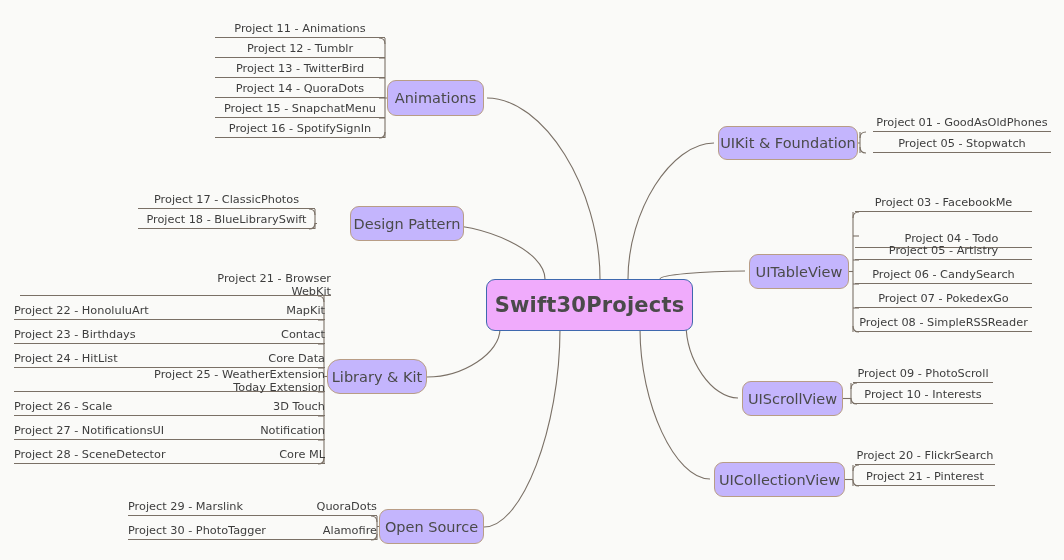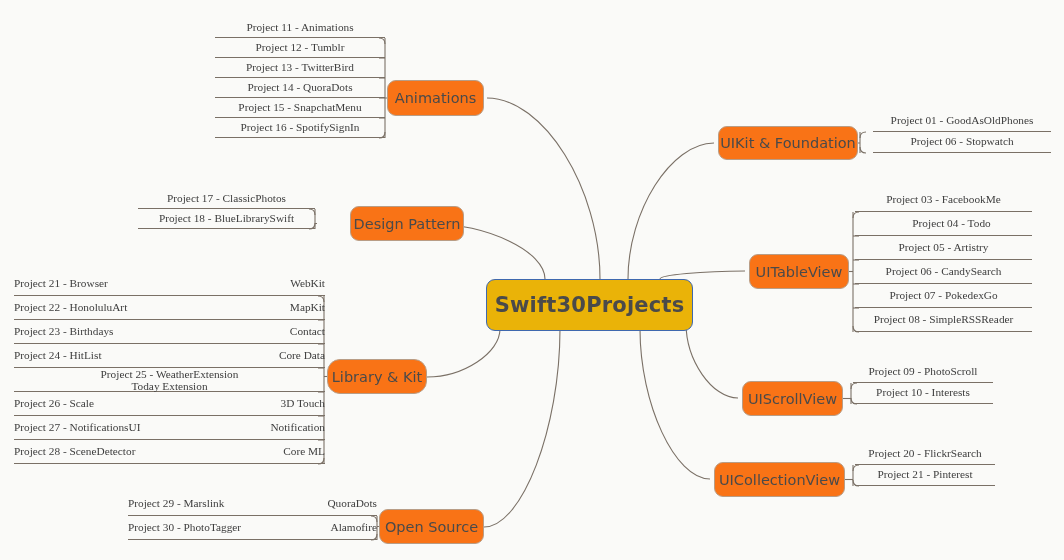--- a/index.html
+++ b/index.html
@@ -8,50 +8,49 @@
     background:#fafaf8;
     font-family:"DejaVu Sans", sans-serif;
     overflow:hidden;
   }
   #canvas{position:relative;width:1064px;height:560px;}
   svg.links{position:absolute;left:0;top:0;width:1064px;height:560px;pointer-events:none;}
   svg.links path{fill:none;stroke:#7a7066;stroke-width:1.1;}
 
   .center-node{
     position:absolute;
-    background:#eab308;
+    background:#f0abfc;
     border:1.4px solid #3f68ae;
     border-radius:9px;
     display:flex;align-items:center;justify-content:center;
     color:#4a4a4a;
     font-size:21px;font-weight:bold;
     letter-spacing:.2px;
   }
   .branch-node{
     position:absolute;
-    background:#f97316;
+    background:#c4b5fd;
     border:1.1px solid #b89d86;
     border-radius:9px;
     display:flex;align-items:center;justify-content:center;
     color:#4a4a4a;
     font-size:14.5px;
     white-space:nowrap;
     padding:0 24px;
     box-sizing:border-box;
   }
   .leaf{
     position:absolute;
     border-bottom:1.1px solid #7a7066;
     box-sizing:border-box;
-    display:flex;align-items:center;
+    display:flex;align-items:flex-end;
     color:#3d3d3d;
     font-size:11.3px;
     white-space:nowrap;
     padding-bottom:2px;
-    font-family:Liberation Serif, serif;
   }
   .leaf .p{flex:0 0 auto;}
   .leaf.two-col{justify-content:space-between;}
   .leaf.align-center{justify-content:center;}
   .leaf .kit{flex:0 0 auto;}
   .leaf.two-col .p{text-align:right;}
 </style>
 </head>
 <body>
 
@@ -145,21 +144,21 @@
       </div>
       <div class="leaf align-center" style="left: 138px; top: 189px; width: 177px; height: 20px;">
         <span class="p">Project 17 - ClassicPhotos</span>
       </div>
       <div class="leaf align-center" style="left: 138px; top: 209px; width: 177px; height: 20px;">
         <span class="p">Project 18 - BlueLibrarySwift</span>
       </div>
       <div class="branch-node" style="left: 327px; top: 359px; width: 100px; height: 35px; border-radius: 13px;">
         <span>Library &amp; Kit</span>
       </div>
-      <div class="leaf two-col" style="left: 14px; top: 272px; width: 311px; height: 24px;">
+      <div class="leaf two-col" style="left: 20px; top: 272px; width: 311px; height: 24px; flex-direction: column;">
         <span class="p">Project 21 - Browser</span>
         <span class="kit">WebKit</span>
       </div>
       <div class="leaf two-col" style="left: 14px; top: 296px; width: 311px; height: 24px;">
         <span class="p">Project 22 - HonoluluArt</span>
         <span class="kit">MapKit</span>
       </div>
       <div class="leaf two-col" style="left: 14px; top: 320px; width: 311px; height: 24px;">
         <span class="p">Project 23 - Birthdays</span>
         <span class="kit">Contact</span>
@@ -195,29 +194,29 @@
         <span class="p">Project 30 - PhotoTagger</span>
         <span class="kit">Alamofire</span>
       </div>
       <div class="branch-node" style="left: 718px; top: 126px; width: 140px; height: 34px;">
         <span>UIKit &amp; Foundation</span>
       </div>
       <div class="leaf align-center" style="left: 873px; top: 111px; width: 178px; height: 21px;">
         <span class="p">Project 01 - GoodAsOldPhones</span>
       </div>
       <div class="leaf align-center" style="left: 873px; top: 132px; width: 178px; height: 21px;">
-        <span class="p">Project 06 - Stopwatch</span>
+        <span class="p">Project 05 - Stopwatch</span>
       </div>
       <div class="branch-node" style="left: 749px; top: 254px; width: 100px; height: 35px;">
         <span>UITableView</span>
       </div>
       <div class="leaf align-center" style="left: 855px; top: 188px; width: 177px; height: 24px;">
         <span class="p">Project 03 - FacebookMe</span>
       </div>
-      <div class="leaf align-center" style="left: 855px; top: 212px; width: 177px; height: 24px; padding-left: 16px;">
+      <div class="leaf align-center" style="left: 855px; top: 224px; width: 177px; height: 24px; padding-left: 16px;">
         <span class="p">Project 04 - Todo</span>
       </div>
       <div class="leaf align-center" style="left: 855px; top: 236px; width: 177px; height: 24px;">
         <span class="p">Project 05 - Artistry</span>
       </div>
       <div class="leaf align-center" style="left: 855px; top: 260px; width: 177px; height: 24px;">
         <span class="p">Project 06 - CandySearch</span>
       </div>
       <div class="leaf align-center" style="left: 855px; top: 284px; width: 177px; height: 24px;">
         <span class="p">Project 07 - PokedexGo</span>

